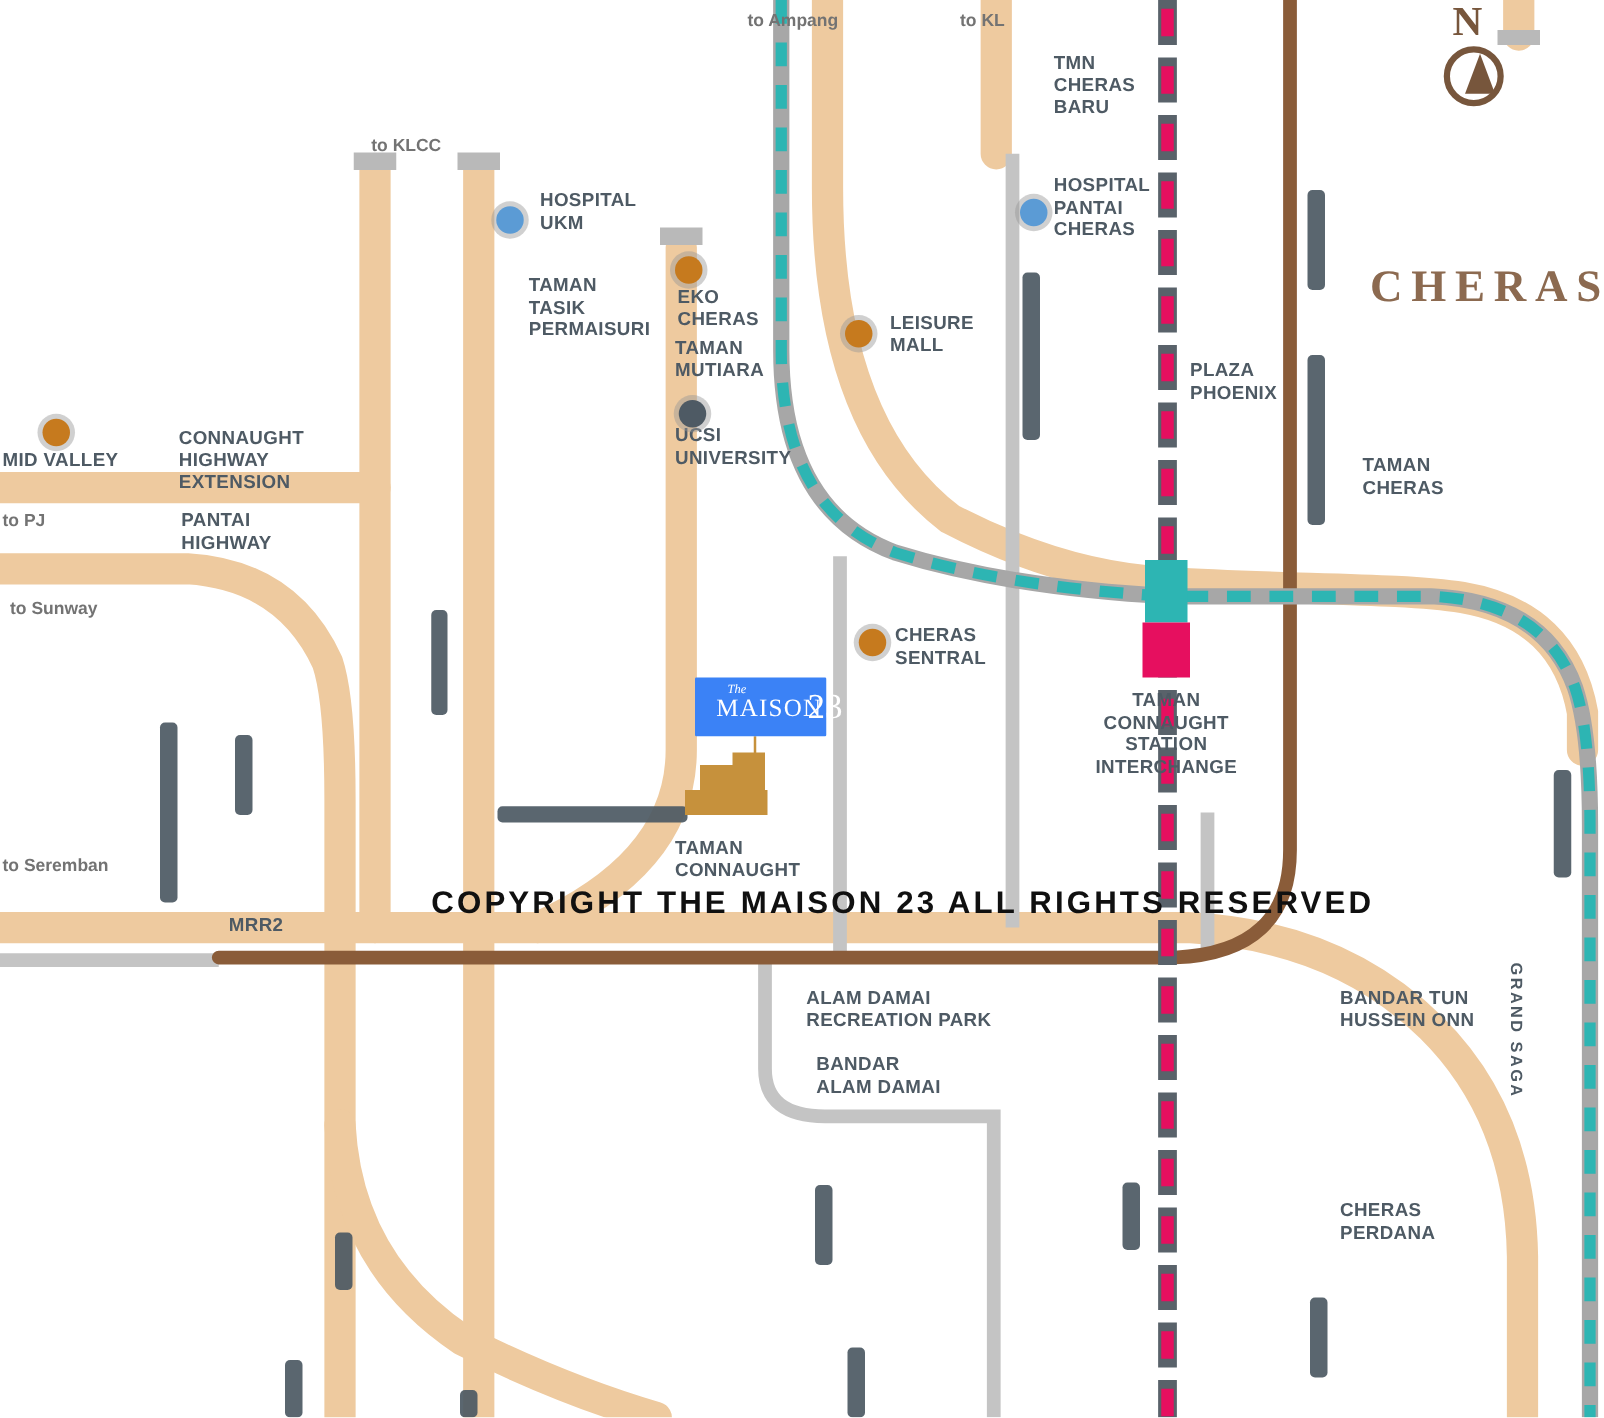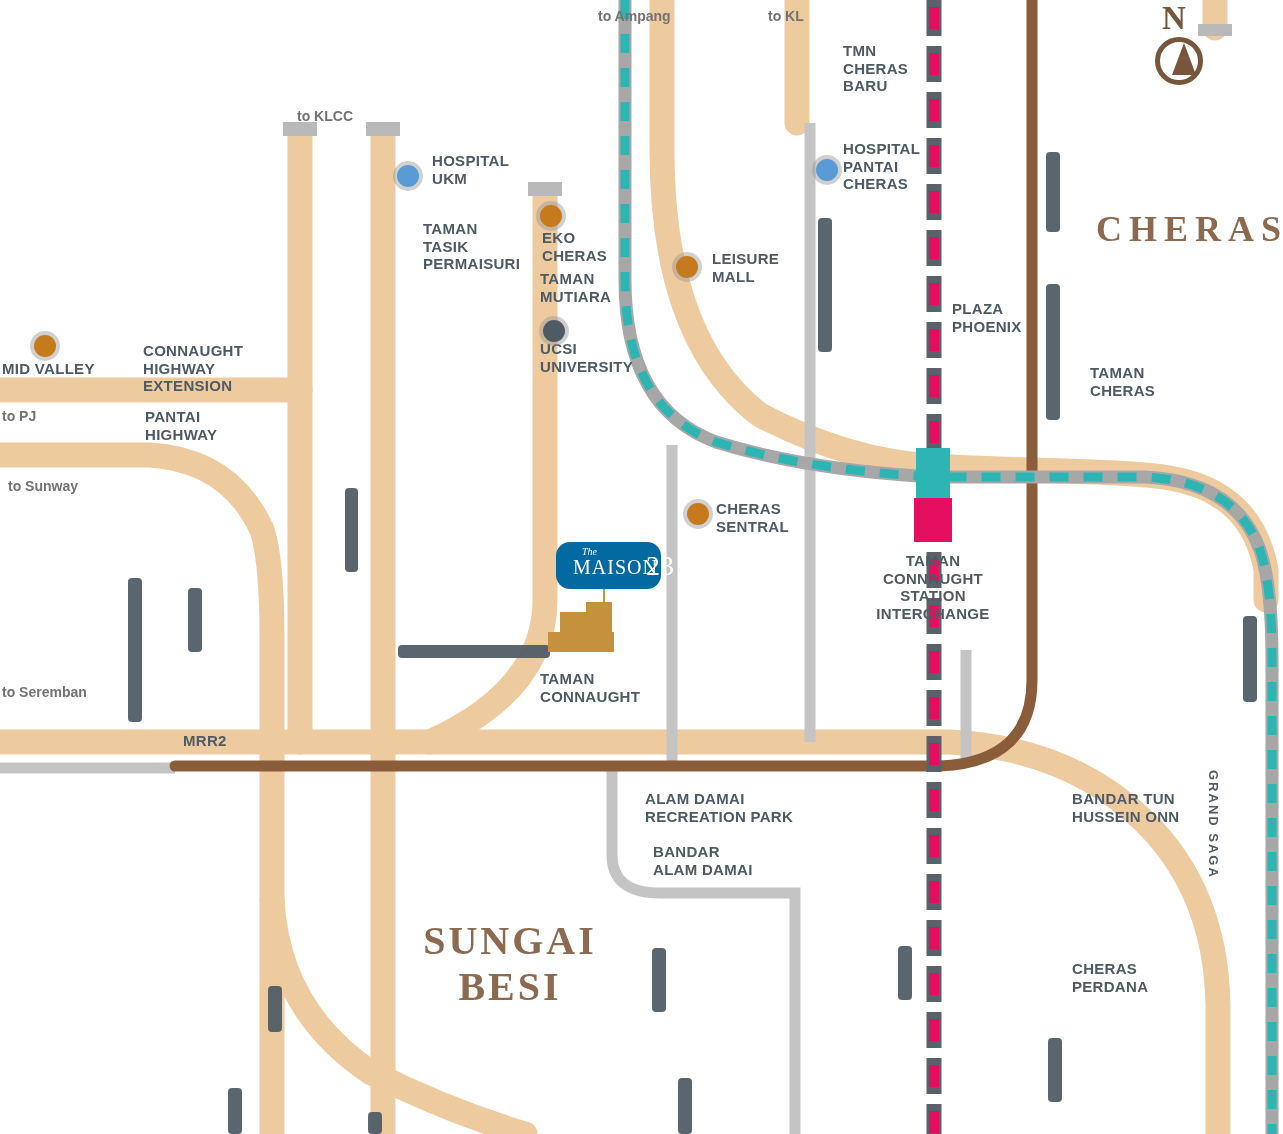--- a/index.html
+++ b/index.html
@@ -10,22 +10,22 @@
   .lbl{position:absolute;z-index:4;color:#4e5a64;font-weight:bold;font-size:15px;
        line-height:1.18;letter-spacing:.3px;white-space:pre-line;}
   .lbl.center{text-align:center;}
   .dir{position:absolute;z-index:4;color:#737373;font-weight:bold;font-size:14px;white-space:nowrap;}
   .district{position:absolute;z-index:4;color:#8c6a50;font-family:"Liberation Serif", serif;
        font-weight:bold;white-space:pre-line;}
   .vlabel{position:absolute;z-index:4;color:#4e5a64;font-weight:bold;font-size:13px;
        letter-spacing:2px;writing-mode:vertical-rl;}
   .dot{position:absolute;width:22px;height:22px;border-radius:50%;z-index:5;
        box-shadow:0 0 0 4px rgba(150,150,150,.45);}
-  .logo{position:absolute;left:556px;top:542px;width:105px;height:47px;background:#0369a1;
-       border-radius:14px;z-index:6;color:#ffffff;font-family:"Liberation Serif", serif;text-align:right;}
+  .logo{position:absolute;left:556px;top:542px;width:105px;height:47px;background:#3b82f6;
+       border-radius:1px;z-index:6;color:#ffffff;font-family:"Liberation Serif", serif;text-align:right;}
   .logo .pre{position:absolute;left:26px;top:4px;font-style:italic;font-size:10px;}
   .logo .name{position:absolute;left:17px;top:14px;font-size:20px;letter-spacing:1px;}
   .logo .num{position:absolute;left:70px;top:8px;font-size:28px;margin-left:20px;}
   .bld{position:absolute;background:#c6913c;z-index:5;}
   .copyright{position:absolute;left:345px;top:708px;width:812px;z-index:9;color:#101010;
        font-weight:bold;font-size:25px;letter-spacing:2.5px;white-space:nowrap;overflow:hidden;}
   .compassN{position:absolute;left:1162px;top:0px;z-index:6;color:#77563c;font-weight:bold;
        font-size:33px;font-family:"Liberation Serif", serif;}
   .compassC{position:absolute;left:1155px;top:37px;width:38px;height:38px;border:5px solid #77563c;
        border-radius:50%;z-index:6;}
@@ -131,21 +131,21 @@
 CHERAS</div>
 
   <div class="lbl" style="left:843px;top:42px">TMN
 CHERAS
 BARU</div>
 
   <div class="dot" style="left:687px;top:503px;background:#c67a1e"></div>
   <div class="lbl" style="left:716px;top:500px">CHERAS
 SENTRAL</div>
 
-  <div class="lbl" style="left:952px;top:300px">PLAZA
+  <div class="lbl" style="left:952px;top:288px">PLAZA
 PHOENIX</div>
   <div class="lbl" style="left:1090px;top:364px">TAMAN
 CHERAS</div>
   <div class="lbl" style="left:540px;top:670px">TAMAN
 CONNAUGHT</div>
 
   <div class="dot" style="left:34px;top:335px;background:#c67a1e"></div>
   <div class="lbl" style="left:2px;top:360px">MID VALLEY</div>
 
   <div class="lbl" style="left:143px;top:342px">CONNAUGHT
@@ -164,31 +164,30 @@
 ALAM DAMAI</div>
   <div class="lbl" style="left:1072px;top:960px">CHERAS
 PERDANA</div>
 
   <div class="lbl center" style="left:863px;top:552px;width:140px">TAMAN
 CONNAUGHT
 STATION
 INTERCHANGE</div>
 
   <div class="district" style="left:1096px;top:208px;font-size:36px;letter-spacing:7px">CHERAS</div>
-  <div class="district" style="left:400px;top:918px;width:220px;font-size:40px;letter-spacing:3px;text-align:center;line-height:1.15">SUNGAI
-BESI</div>
 
   <div class="logo">
     <span class="pre">The</span>
     <span class="name">MAISON</span>
     <span class="num">23</span>
   </div>
   <div class="bld" style="left:603px;top:589px;width:2px;height:26px"></div>
   <div class="bld" style="left:586px;top:602px;width:26px;height:42px"></div>
   <div class="bld" style="left:560px;top:612px;width:44px;height:30px"></div>
   <div class="bld" style="left:548px;top:632px;width:66px;height:20px"></div>
 
   <div class="compassN">N</div>
   <div class="compassC"></div>
   <div class="needle"></div>
 
+  <div class="copyright">COPYRIGHT THE MAISON 23 ALL RIGHTS RESERVED</div>
 
 </div>
 
 </body></html>

